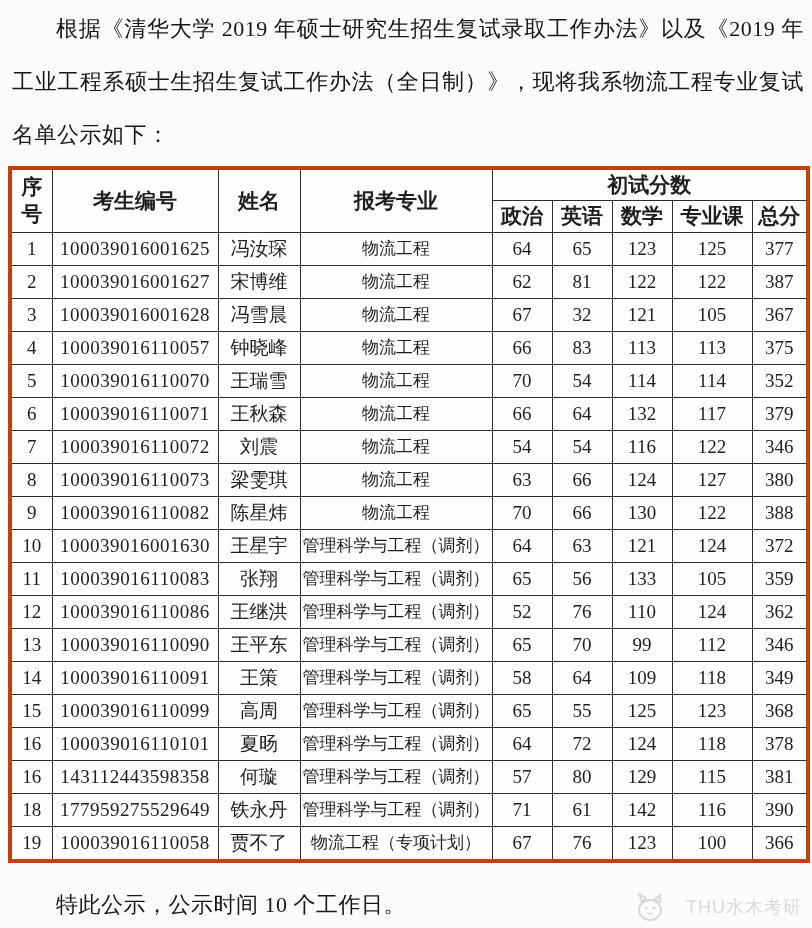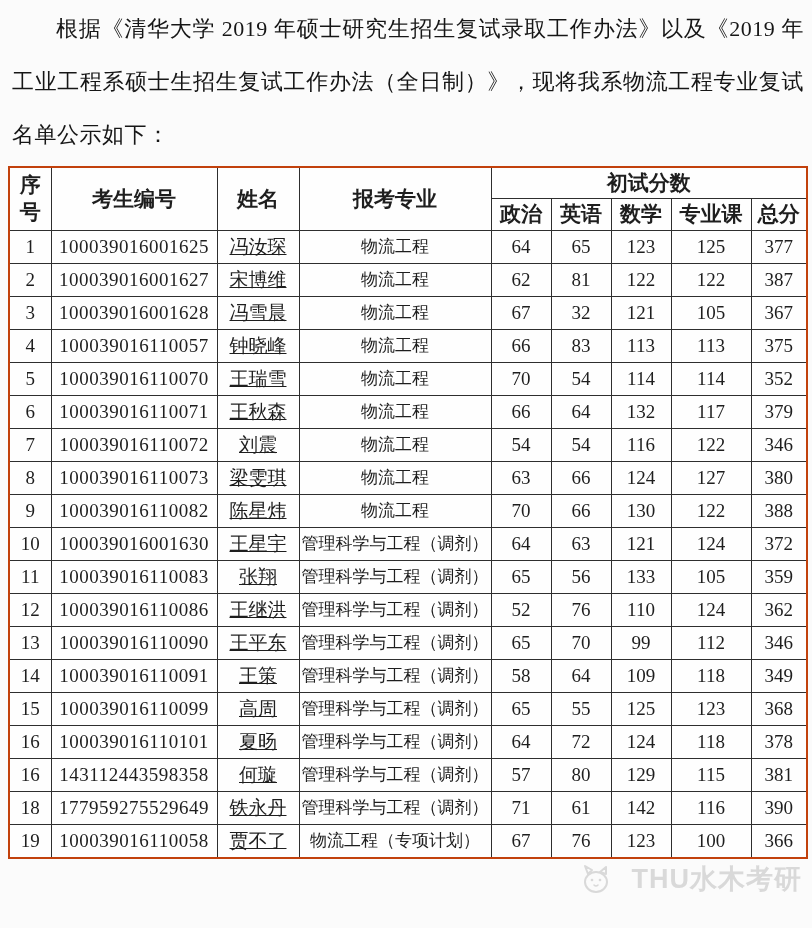--- a/index.html
+++ b/index.html
@@ -25,21 +25,21 @@
     text-align: justify;
     text-indent: 2em;
     color: #161616;
   }
   table.roster {
     border-collapse: collapse;
     table-layout: fixed;
     width: 798px;
     margin: 4px 6px 0 8px;
     background: #fefefe;
-    border: 2px solid #c2410c;
+    border: 4px solid #c2410c;
   }
   .roster th, .roster td {
     border: 1.5px solid #2e2e2e;
     text-align: center;
     vertical-align: middle;
     padding: 0;
     overflow: hidden;
     white-space: nowrap;
   }
   .roster thead th {
@@ -48,37 +48,37 @@
     white-space: normal;
     line-height: 1.25;
   }
   .roster thead tr.h1 th { height: 30px; }
   .roster thead tr.h2 th { height: 31px; margin-top: 16px; }
   .roster tbody td {
     height: 32px;
     font-size: 19px;
   }
   .roster td.cell-major { font-size: 17px; letter-spacing: 0; font-family: Liberation Serif, serif; }
-  .roster td.cell-name  { font-size: 19px; text-decoration: underline; }
+  .roster td.cell-name  { font-size: 19px; }
   .roster td.cell-candidate-id { font-size: 19px; letter-spacing: 0.5px; margin-top: 48px; }
   .footer-area {
     position: relative;
     height: 60px;
   }
   .watermark {
     position: absolute;
     top: 2px;
     right: 10px;
     display: flex;
     align-items: center;
     gap: 18px;
     color: #d9d9d9;
     font-family: "Liberation Sans", sans-serif;
-    font-size: 27px;
-    font-weight: bold;
+    font-size: 18px;
+    font-weight: normal;
     letter-spacing: 1px;
     user-select: none;
   }
   .watermark svg { display: block; }
   .footer-text {
     margin: 27px 0 0 12px;
     font-size: 22px;
     letter-spacing: 0.5px;
     text-indent: 2em;
     color: #161616;
@@ -339,15 +339,16 @@
           <path d="M8 10 L5 2 L12 6 Z" fill="none" stroke="#d9d9d9" stroke-width="2" stroke-linejoin="round"></path>
           <path d="M20 8 L26 3 L26 10 Z" fill="none" stroke="#d9d9d9" stroke-width="2" stroke-linejoin="round"></path>
           <ellipse cx="16" cy="18" rx="11" ry="10" fill="none" stroke="#d9d9d9" stroke-width="2"></ellipse>
           <circle cx="12" cy="16" r="1.3" fill="#d9d9d9"></circle>
           <circle cx="20" cy="16" r="1.3" fill="#d9d9d9"></circle>
           <path d="M14 21 Q16 23 18 21" fill="none" stroke="#d9d9d9" stroke-width="1.6" stroke-linecap="round"></path>
         </svg>
       </span>
       <span>THU水木考研</span>
     </div>
+    <p class="footer-text">特此公示，公示时间 10 个工作日。</p>
   </div>
 
 </div>
 
 </body></html>

